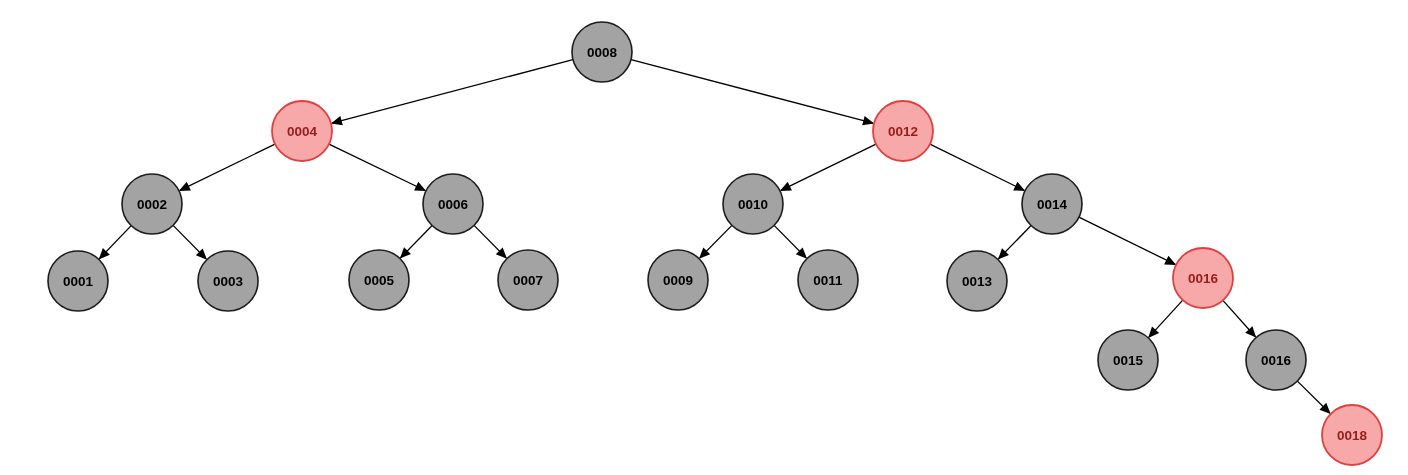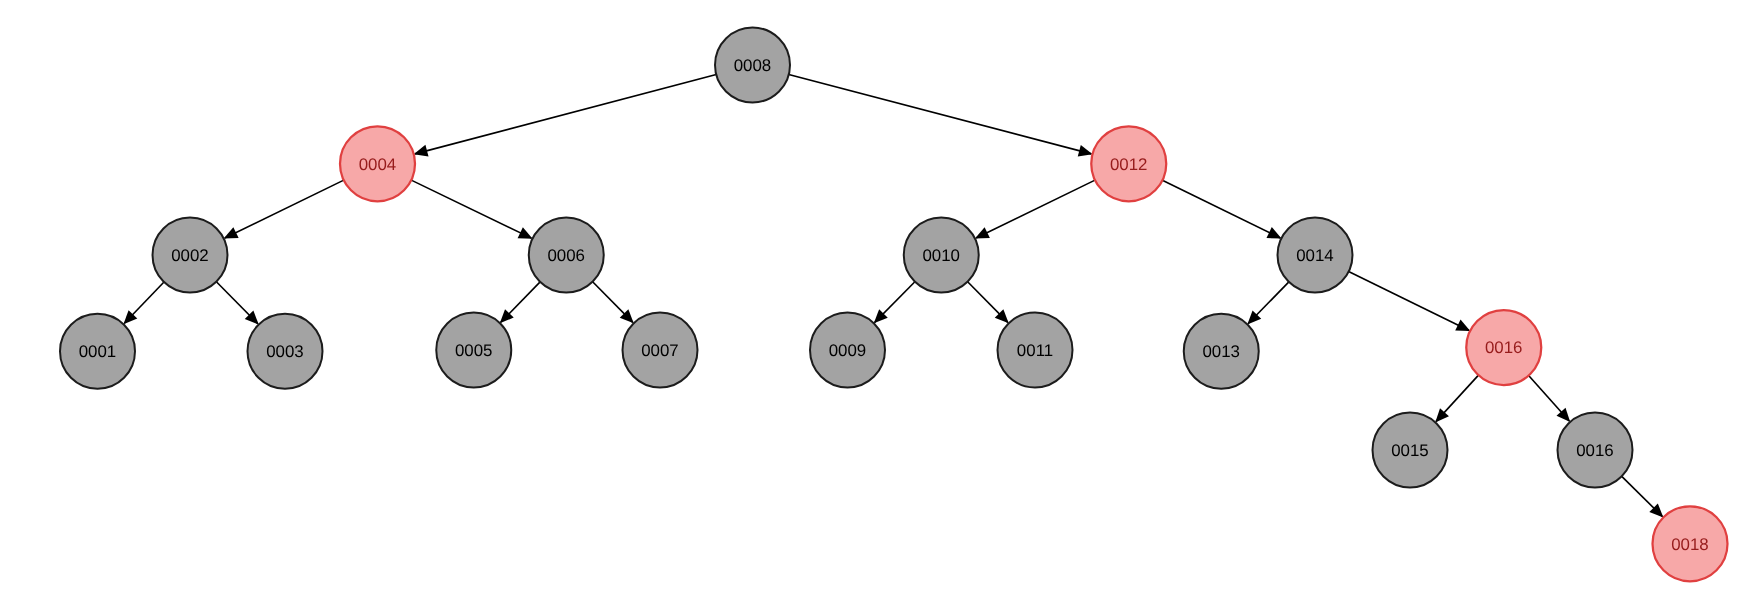--- a/index.html
+++ b/index.html
@@ -6,20 +6,21 @@
     margin: 0;
     padding: 0;
     background: #ffffff;
   }
   #canvas-wrap {
     position: relative;
     width: 1408px;
     height: 475px;
     background: #ffffff;
     overflow: hidden;
+    font-weight: bold;
   }
   svg text {
     font-family: "Liberation Sans", "DejaVu Sans", sans-serif;
     font-size: 13.5px;
     text-anchor: middle;
     pointer-events: none;
   }
 </style>
 </head>
 <body>

